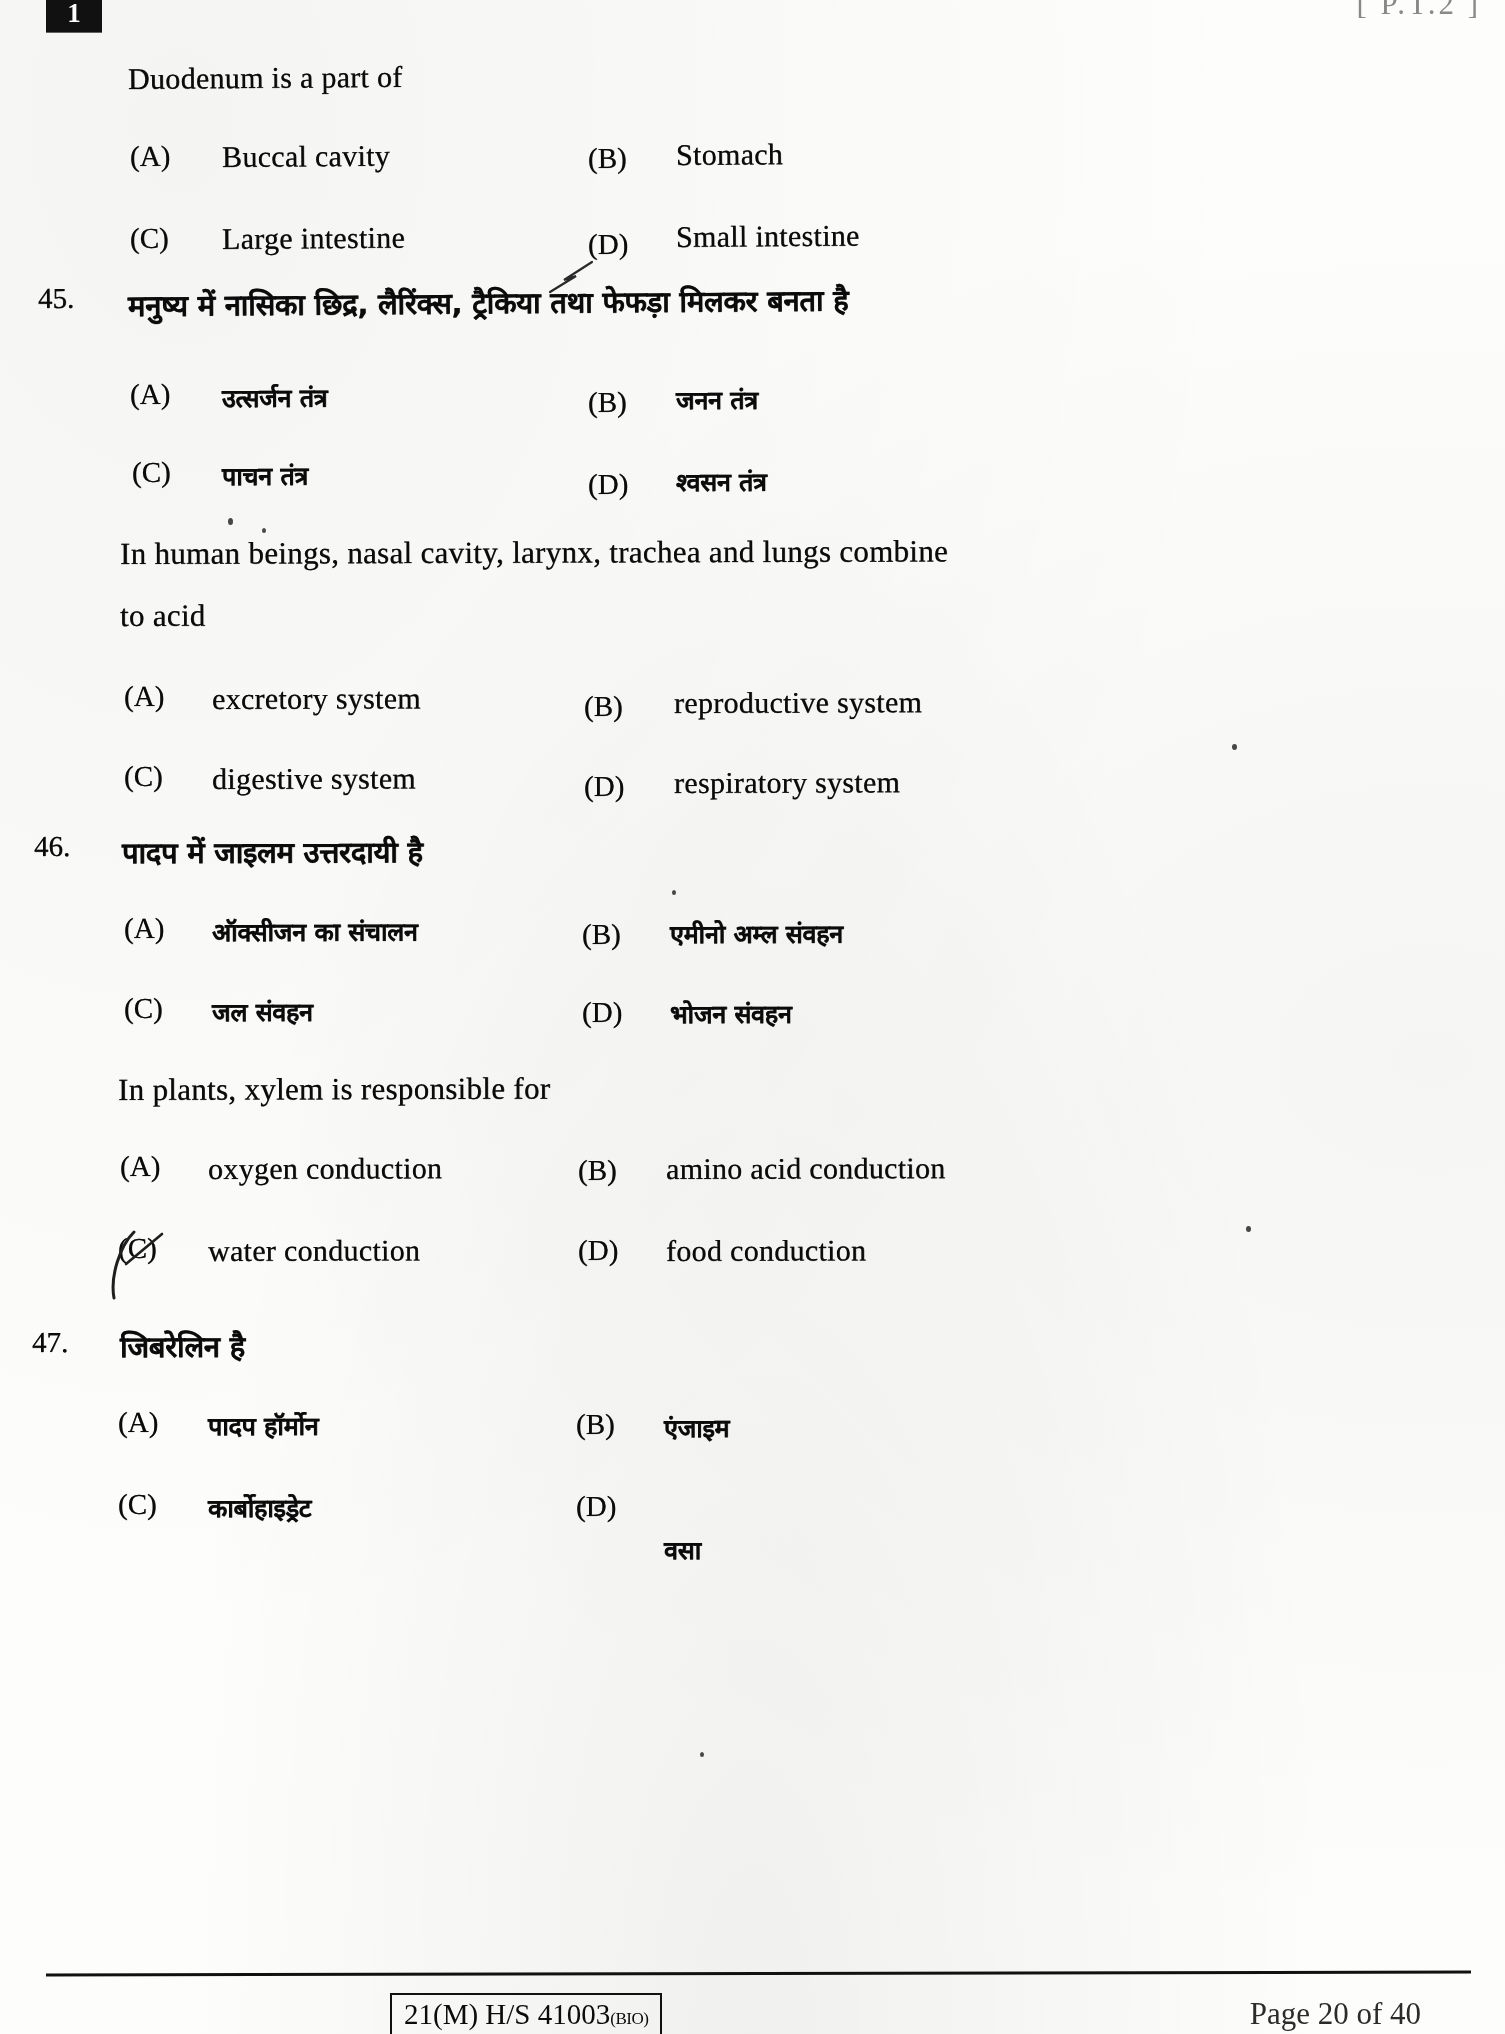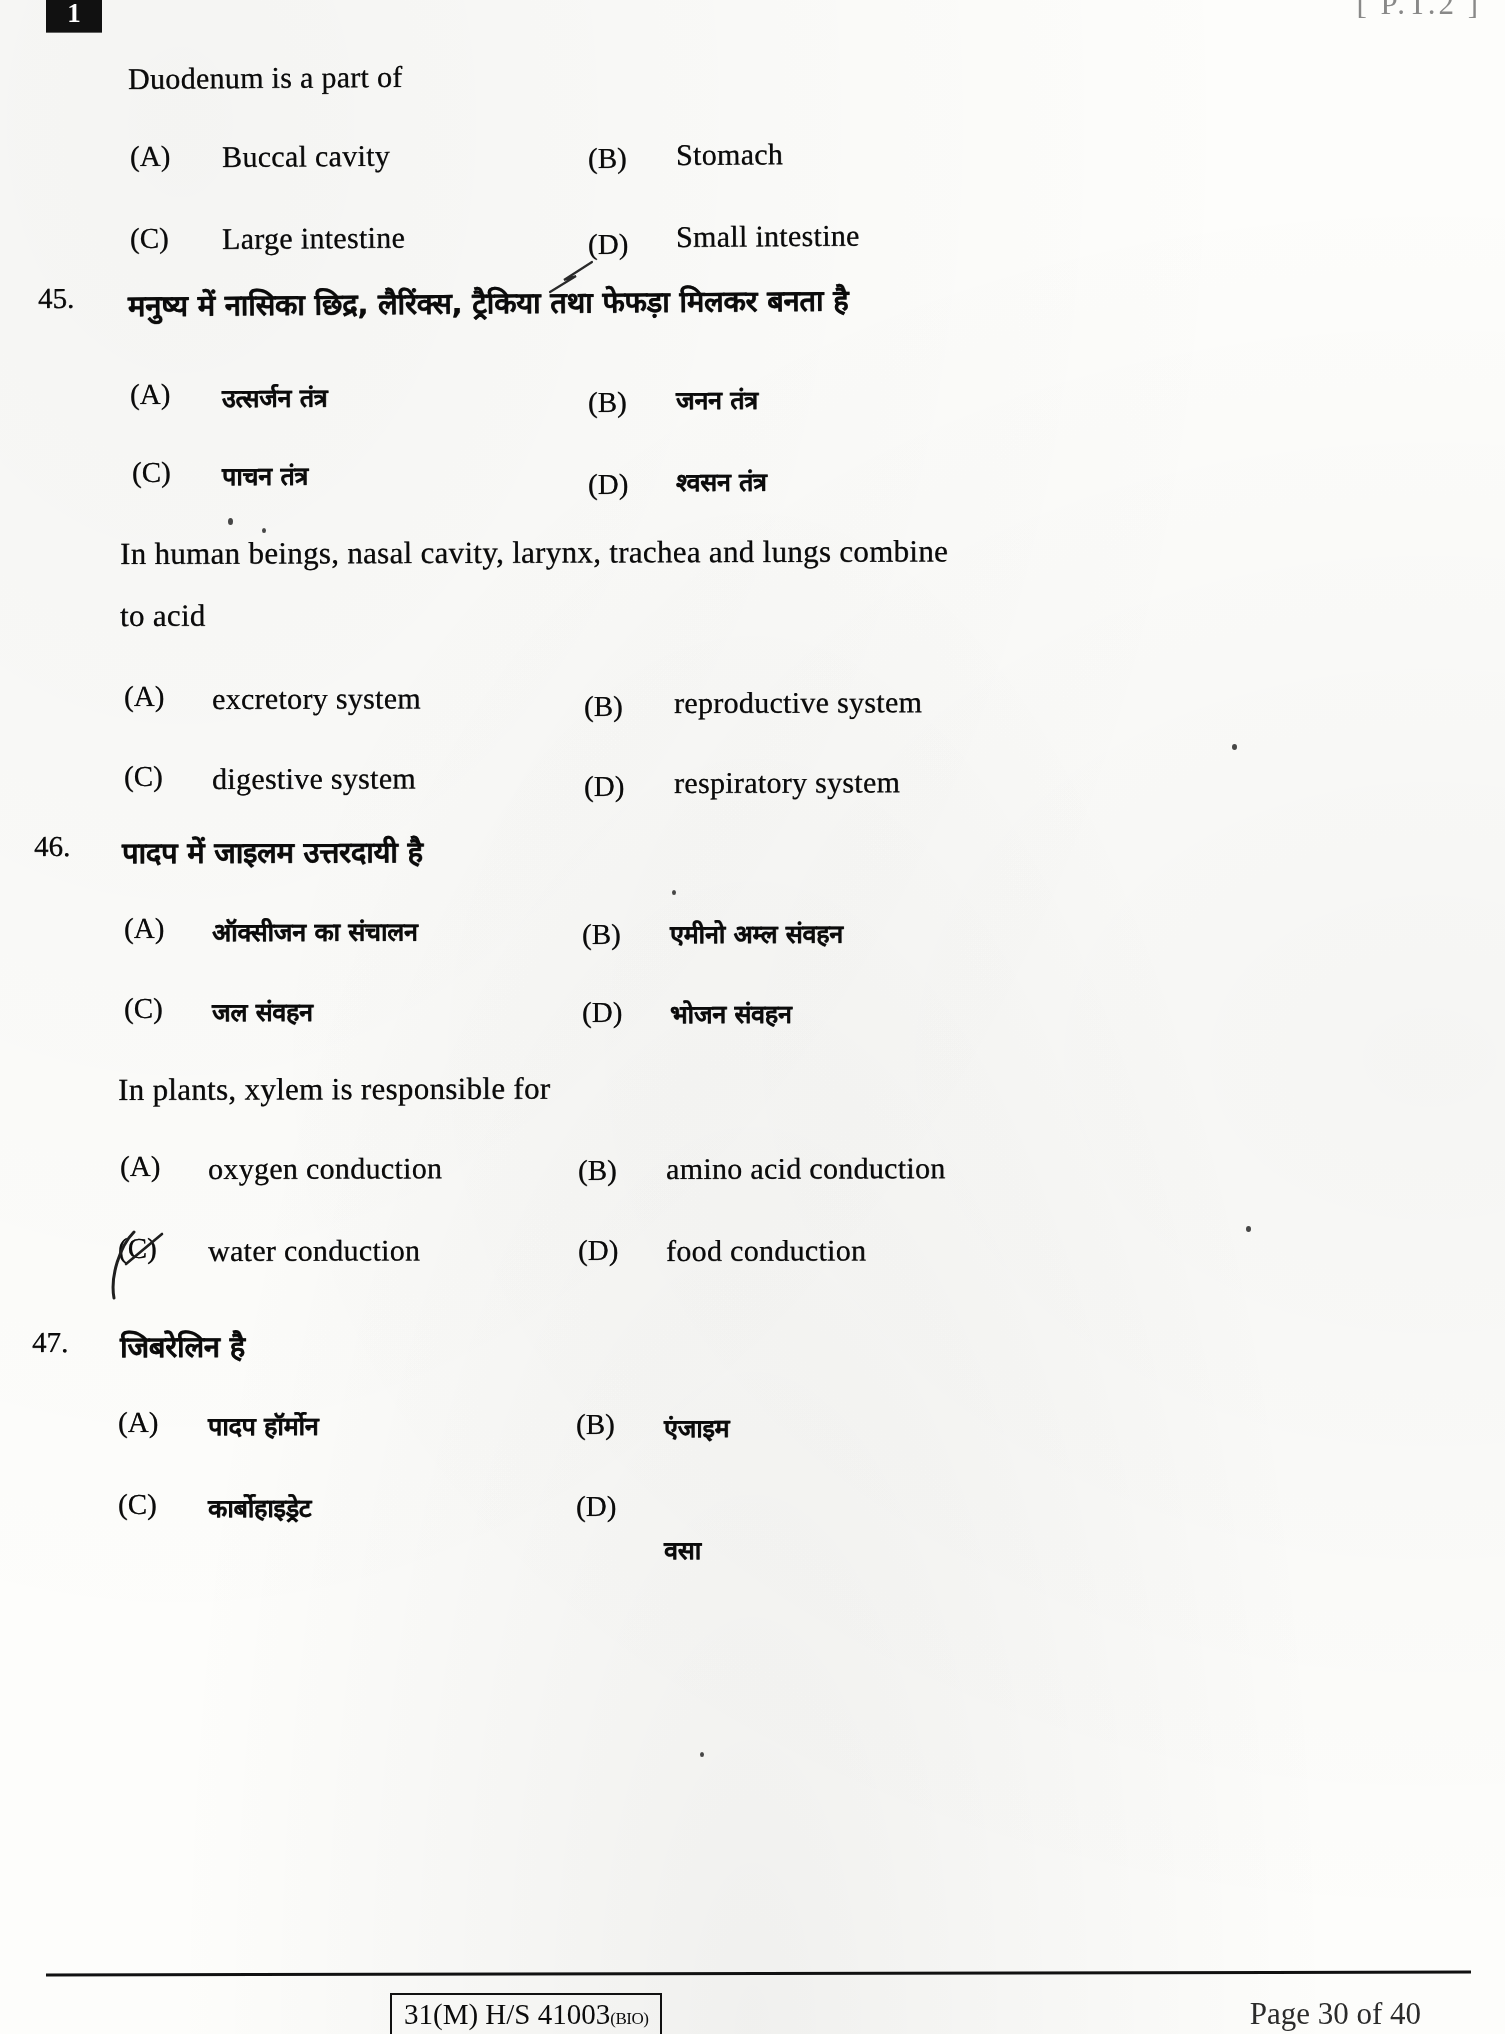--- a/index.html
+++ b/index.html
@@ -247,23 +247,23 @@
   <div class="opt-txt hin ink sk3" style="left:664px; top:1410px;">एंजाइम</div>
 
   <div class="opt-lbl ink sk3" style="left:118px; top:1488px;">(C)</div>
   <div class="opt-txt hin ink sk3" style="left:208px; top:1490px;">कार्बोहाइड्रेट</div>
 
   <div class="opt-lbl ink sk3" style="left:576px; top:1490px;">(D)</div>
   <div class="opt-txt hin ink sk3" style="left:664px; top:1532px;font-family:Liberation Mono, monospace;">वसा</div>
 
   <div class="footer-rule"></div>
   <div class="footer-code-box">
-    <span>31(M) H/S 41003</span><span class="sub">(BIO)</span>
+    <span>21(M) H/S 41003</span><span class="sub">(BIO)</span>
   </div>
-  <div class="footer-page">Page 30 of 40</div>
+  <div class="footer-page">Page 20 of 40</div>
 
   <div class="speck" style="left:228px; top:518px; width:5px; height:7px;"></div>
   <div class="speck" style="left:262px; top:528px; width:4px; height:5px;"></div>
   <div class="speck" style="left:1232px; top:744px; width:5px; height:6px;"></div>
   <div class="speck" style="left:1246px; top:1226px; width:5px; height:6px;"></div>
   <div class="speck" style="left:672px; top:890px; width:4px; height:5px;"></div>
   <div class="speck" style="left:700px; top:1752px; width:4px; height:5px;"></div>
 
 </div>
 

